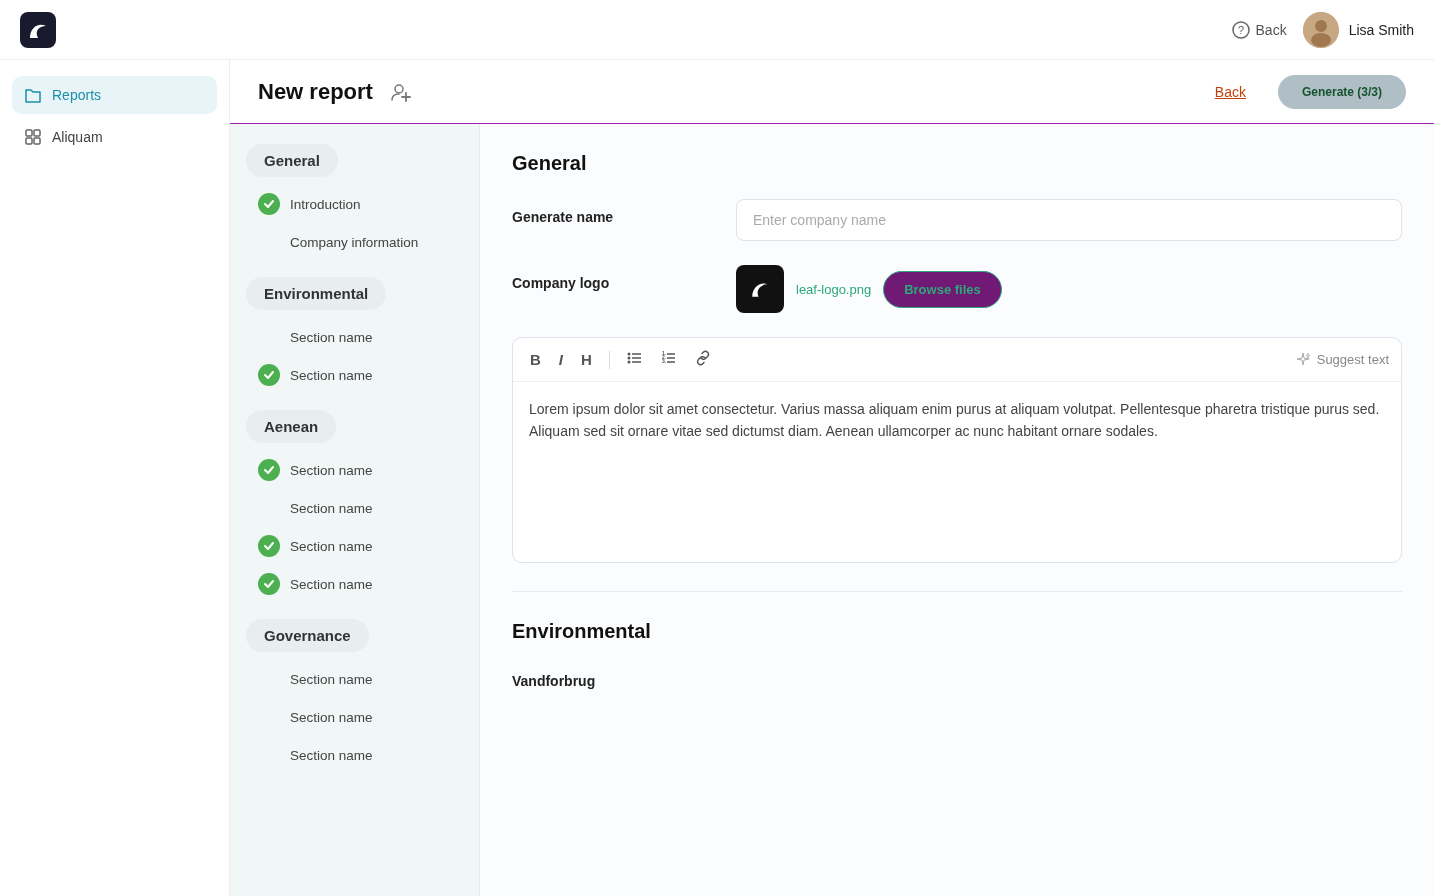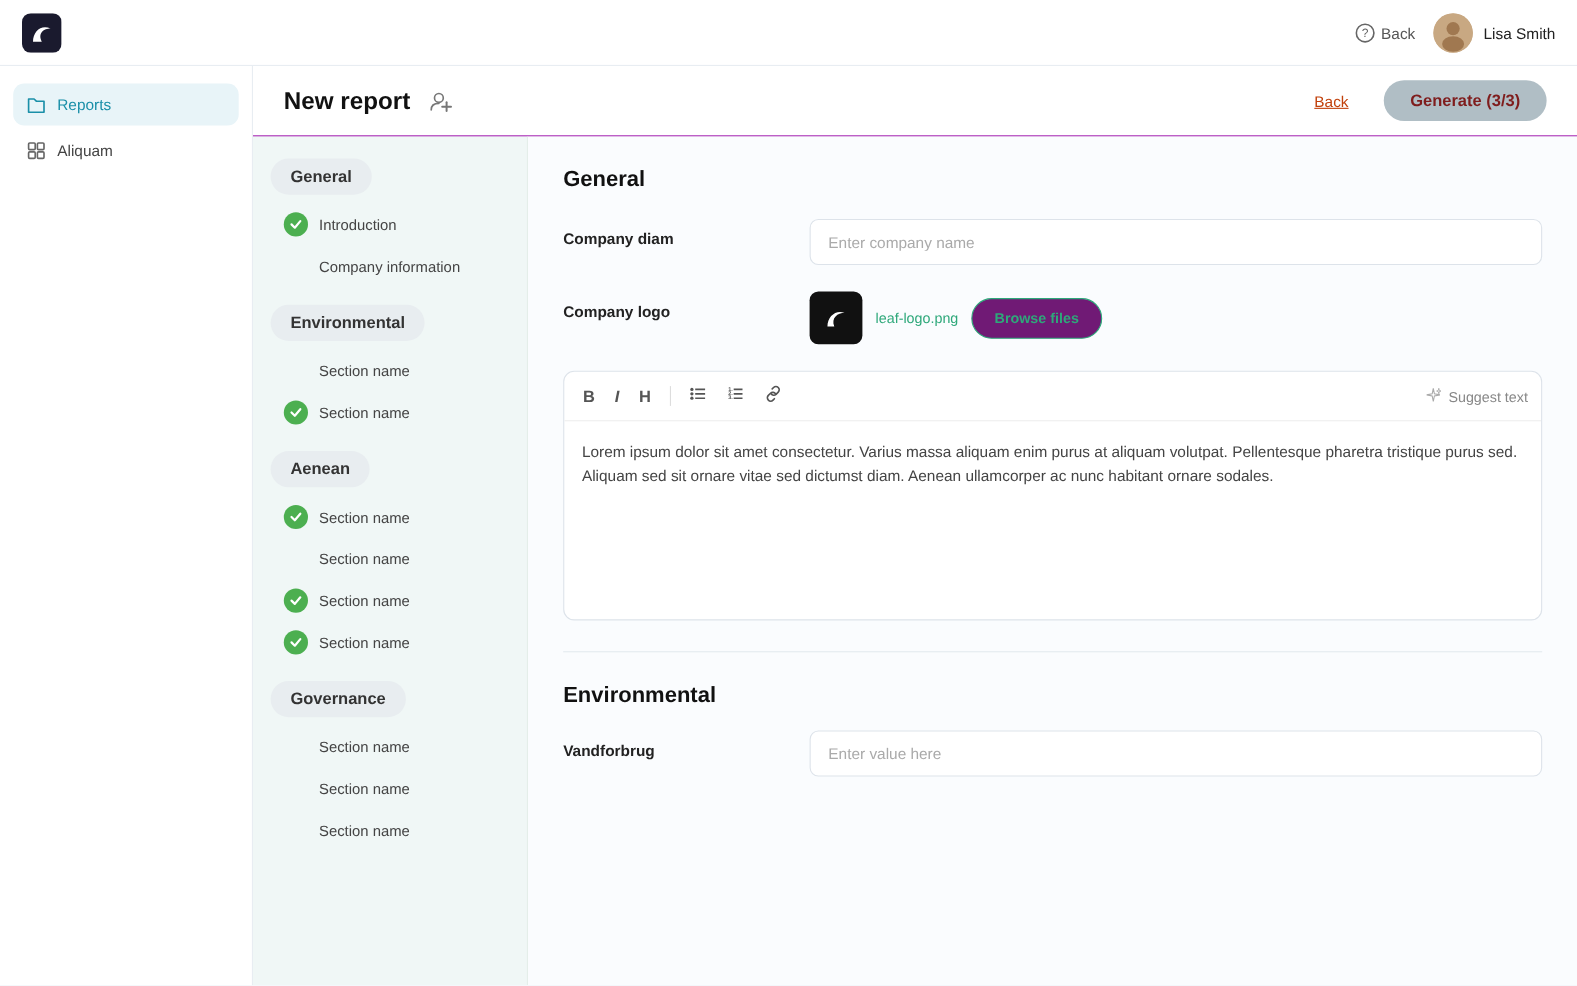--- a/index.html
+++ b/index.html
@@ -25,21 +25,21 @@
 
     
     .page-content { flex: 1; display: flex; flex-direction: column; overflow: hidden; }
 
     
     .page-header { height: 64px; background: #fff; display: flex; align-items: center; justify-content: space-between; padding: 0 28px; border-bottom: 1px solid #a21caf; flex-shrink: 0; }
     .page-title { font-size: 22px; font-weight: 700; color: #111; display: flex; align-items: center; gap: 12px; }
     .add-user-btn { width: 32px; height: 32px; display: flex; align-items: center; justify-content: center; cursor: pointer; color: #777; font-size: 18px; }
     .header-actions { display: flex; align-items: center; gap: 12px; }
     .back-btn { padding: 8px 20px; border-radius: 8px; border: none; background: transparent; color: #c2410c; font-size: 14px; font-weight: 500; cursor: pointer; text-decoration: underline; }
-    .generate-btn { padding: 10px 24px; border-radius: 20px; border: none; background: #b0bec5; color: #7f1d1d; font-size: 15px; font-weight: 600; cursor: pointer; }
+    .generate-btn { padding: 10px 24px; border-radius: 20px; border: none; background: #b0bec5; color: #14532d; font-size: 12px; font-weight: 600; cursor: pointer; }
 
     
     .body-area { display: flex; flex: 1; overflow: hidden; }
 
     
     .left-nav { width: 250px; background: rgba(240, 248, 245, 0.6); border-right: 1px solid #e4eee9; padding: 20px 16px; overflow-y: auto; flex-shrink: 0; }
     .nav-section-header { background: #e8edf0; border-radius: 20px; padding: 8px 18px; font-size: 15px; font-weight: 600; color: #333; margin-bottom: 8px; display: inline-block; }
     .nav-section { margin-bottom: 16px; }
     .nav-item { display: flex; align-items: center; gap: 10px; padding: 8px 8px 8px 12px; font-size: 13.5px; color: #444; }
     .check-icon { width: 22px; height: 22px; border-radius: 50%; background: #4caf50; display: flex; align-items: center; justify-content: center; flex-shrink: 0; }
@@ -241,21 +241,21 @@
           </div>
         </div>
 
       </div>
 
       <div class="right-panel">
 
         <div class="section-title">General</div>
 
         <div class="form-row">
-          <div class="form-label">Company diam</div>
+          <div class="form-label">Generate name</div>
           <div class="form-control">
             <input class="text-input" type="text" placeholder="Enter company name" style="">
           </div>
         </div>
 
         <div class="form-row">
           <div class="form-label">Company logo</div>
           <div class="form-control">
             <div class="logo-row">
               <div class="logo-preview">
@@ -315,22 +315,19 @@
             </div>
           </div>
         </div>
 
         <div class="divider"></div>
 
         <div class="section-title-env">Environmental</div>
 
         <div class="form-row">
           <div class="form-label">Vandforbrug</div>
-          <div class="form-control">
-            <input class="text-input" type="text" placeholder="Enter value here" style="">
-          </div>
         </div>
 
       </div>
 
     </div>
   </div>
 </div>
 
 </body></html>

